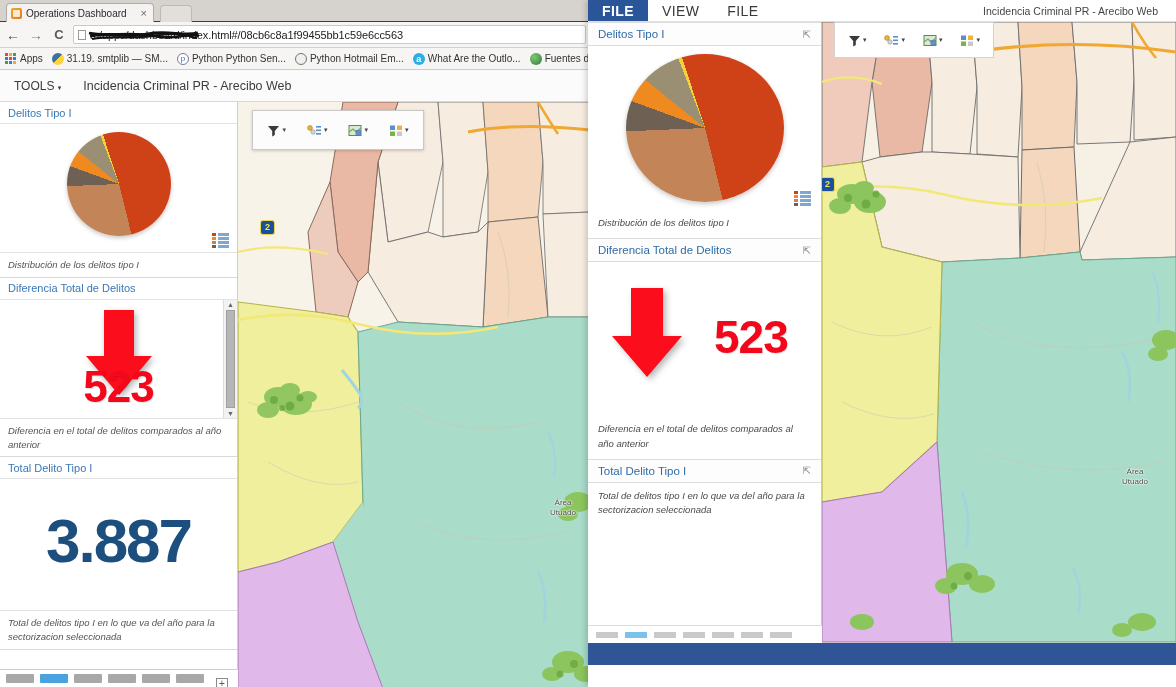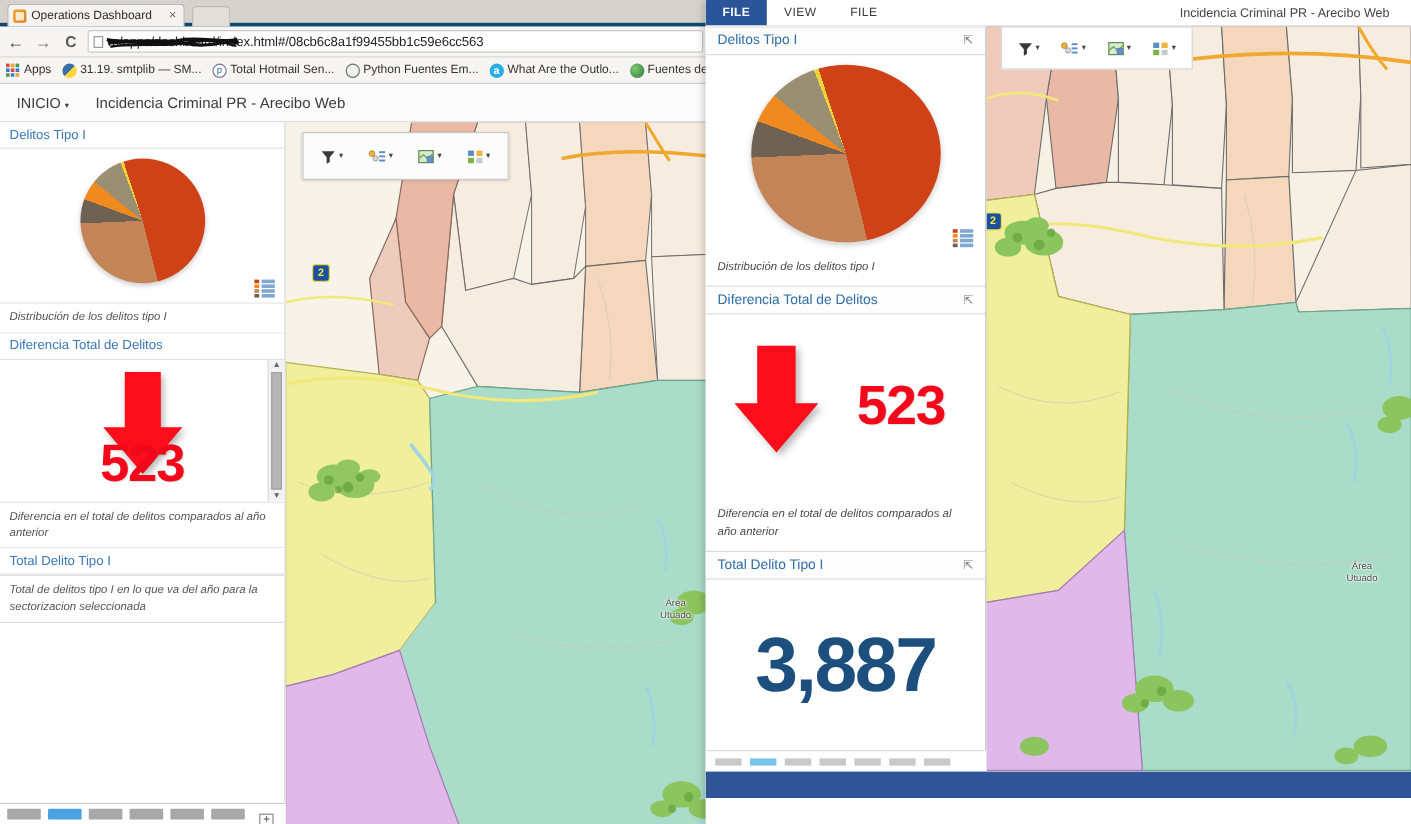--- a/index.html
+++ b/index.html
@@ -10,21 +10,21 @@
   }
   #root { position: relative; width: 1176px; height: 687px; }
 
   
   #browser {
     position: absolute; left: 0; top: 0; width: 590px; height: 687px;
     background: #fff; overflow: hidden;
   }
   .chr-tabstrip {
     height: 22px; background: #d6d2cd; position: relative;
-    border-bottom: 3px solid #0c4a6e;
+    border-bottom: 1px solid #0c4a6e;
   }
   .chr-tab {
     position: absolute; left: 6px; top: 3px; width: 148px; height: 19px;
     background: #f4f3f1; border: 1px solid #b0aca7; border-bottom: none;
     border-radius: 4px 4px 0 0; display: flex; align-items: center;
     padding: 0 4px; gap: 4px; font-size: 10px; color: #2b2b2b;
   }
   .chr-tab-fav {
     width: 11px; height: 11px; border-radius: 2px;
     background: linear-gradient(135deg,#f5a623,#e07b20);
@@ -193,21 +193,21 @@
   
   #appwin {
     position: absolute; left: 588px; top: 0; width: 588px; height: 687px;
     background: #fff; overflow: hidden; box-shadow: -2px 0 6px rgba(0,0,0,.18);
   }
   .app-ribbon {
     height: 22px; background: #fff; display: flex; align-items: stretch;
     border-bottom: 1px solid #e0e0e0; position: relative;
   }
   .rb-item {
-    display: flex; align-items: center; padding: 0 14px; font-size: 10px;
+    display: flex; align-items: center; padding: 0 14px; font-size: 14px;
     color: #3a3a3a; letter-spacing: .4px; cursor: pointer;
   }
   .rb-item.file { background: #2a5699; color: #fff; font-weight: 700; }
   .rb-title {
     position: absolute; right: 18px; top: 0; height: 100%;
     display: flex; align-items: center; font-size: 10.5px; color: #444;
   }
   .app-body { position: relative; height: 643px; }
   #rpanel {
     position: absolute; left: 0; top: 0; width: 234px; height: 100%;
@@ -283,39 +283,39 @@
             <i></i>
         </span>
         <span>Apps</span>
       </div>
       <div class="bm">
         <span class="bm-ico" style="background:linear-gradient(135deg,#3572A5 50%,#FFD43B 50%);border-radius:50%"></span>
         <span>31.19. smtplib — SM...</span>
       </div>
       <div class="bm">
         <span class="bm-ico" style="background:#fff;border:1px solid #7a7a9a;border-radius:50%;color:#3572A5;font-size:8px;text-align:center;line-height:10px">p</span>
-        <span>Total Hotmail Sen...</span>
+        <span>Python Python Sen...</span>
       </div>
       <div class="bm">
         <span class="bm-ico" style="background:#f0f0f0;border:1px solid #6b7b6b;border-radius:50%"></span>
-        <span>Python Fuentes Em...</span>
+        <span>Python Hotmail Em...</span>
       </div>
       <div class="bm">
         <span class="bm-ico" style="background:#2aaee6;border-radius:50%;color:#fff;font-size:9px;text-align:center;line-height:12px;font-weight:700">a</span>
         <span>What Are the Outlo...</span>
       </div>
       <div class="bm">
         <span class="bm-ico" style="background:radial-gradient(circle at 35% 35%,#7ec96e,#2f7a3e);border-radius:50%"></span>
         <span>Fuentes de</span>
       </div>
     </div>
 
     <div class="dash-header">
       <span class="dash-inicio">
-        <span>INICIO</span>
+        <span>TOOLS</span>
         <span style="font-size:7px">▾</span>
       </span>
       <span class="dash-title">Incidencia Criminal PR - Arecibo Web</span>
     </div>
 
     <div class="dash-body">
 
       <div class="map" style="left:238px; top:0; width:352px; height:601px;">
         <svg width="352" height="601" viewBox="0 0 352 601">
           <rect width="352" height="601" fill="#f6f1e4"></rect>
@@ -469,20 +469,23 @@
               <span class="sb-arw">▼</span>
             </div>
           </div>
           <div class="pn-cap">Diferencia en el total de delitos comparados al año anterior</div>
         </div>
 
         <div class="pn">
           <div class="pn-head">
             <span>Total Delito Tipo I</span>
           </div>
+          <div class="pn-body">
+            <div class="big-blue-num">3.887</div>
+          </div>
           <div class="pn-cap">Total de delitos tipo I en lo que va del año para la sectorizacion seleccionada</div>
         </div>
       </div>
 
       <div id="ltabs">
         <span class="ltab"></span>
         <span class="ltab on"></span>
         <span class="ltab"></span>
         <span class="ltab"></span>
         <span class="ltab"></span>
@@ -656,23 +659,20 @@
             <div style="position:absolute;left:126px;top:48px;font-size:46px;font-weight:700;color:#f3071a;letter-spacing:-1px;text-shadow:1px 1px 1px rgba(0,0,0,.12)">523</div>
           </div>
           <div class="rpn-cap">Diferencia en el total de delitos comparados al año anterior</div>
         </div>
 
         <div>
           <div class="rpn-head">
             <span>Total Delito Tipo I</span>
             <span class="expand-ico">⇱</span>
           </div>
-          <div>
-            <div style="font-size:64px;font-weight:700;color:#1d4f7e;text-align:center;letter-spacing:-2px;padding:34px 0 44px">3,887</div>
-          </div>
           <div class="rpn-cap">Total de delitos tipo I en lo que va del año para la sectorizacion seleccionada</div>
         </div>
       </div>
 
       <div id="rtabs">
         <span class="rtab"></span>
         <span class="rtab on"></span>
         <span class="rtab"></span>
         <span class="rtab"></span>
         <span class="rtab"></span>

